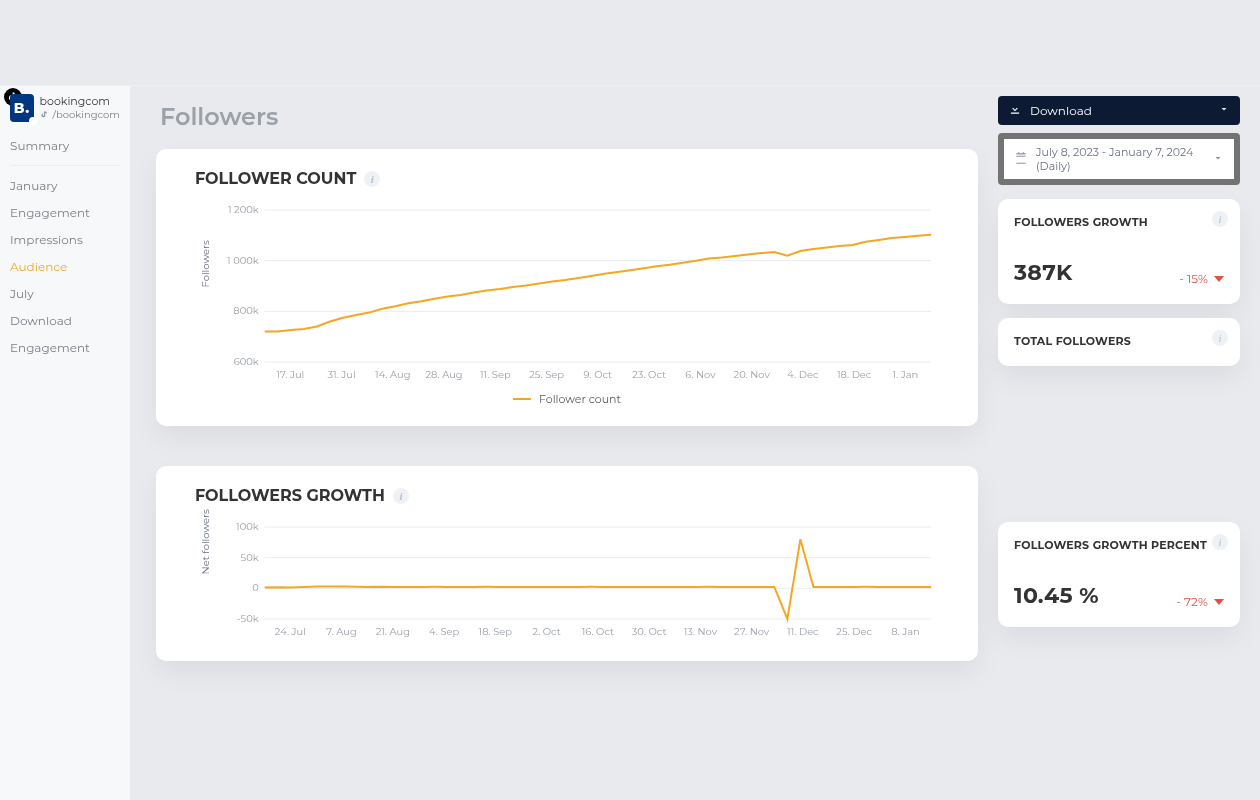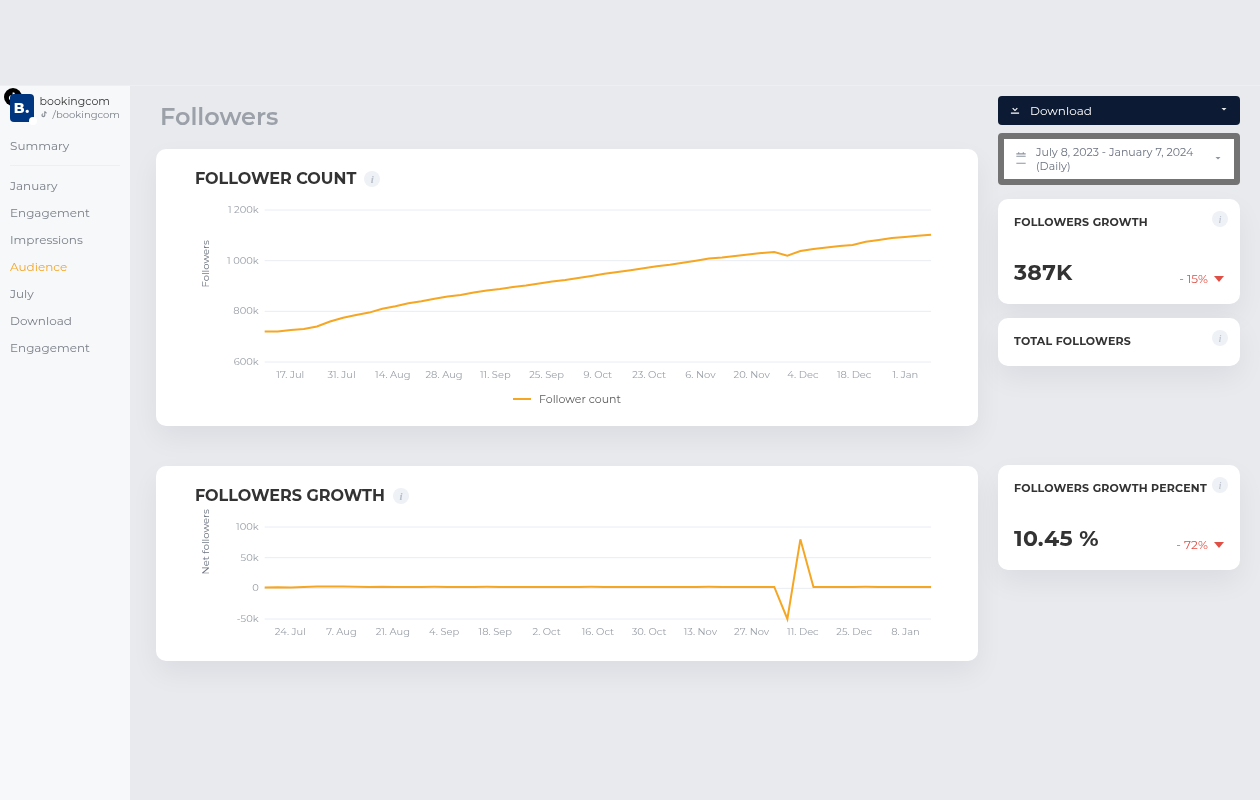--- a/index.html
+++ b/index.html
@@ -234,21 +234,21 @@
         </div>
       </div>
 
       <div class="kpi">
         <div class="kpi-title">TOTAL FOLLOWERS</div>
         <span class="info-dot">i</span>
       </div>
 
       <div class="spacer-320"></div>
 
-      <div class="kpi" style="margin-top:59px">
+      <div class="kpi" style="margin-top:116px">
         <div class="kpi-title">FOLLOWERS GROWTH PERCENT</div>
         <span class="info-dot">i</span>
         <div class="kpi-row">
           <div class="kpi-value">10.45 %</div>
           <div class="delta neg">
               <span>- 72%</span>
               <span class="tri down"></span>
             </div>
         </div>
       </div>

